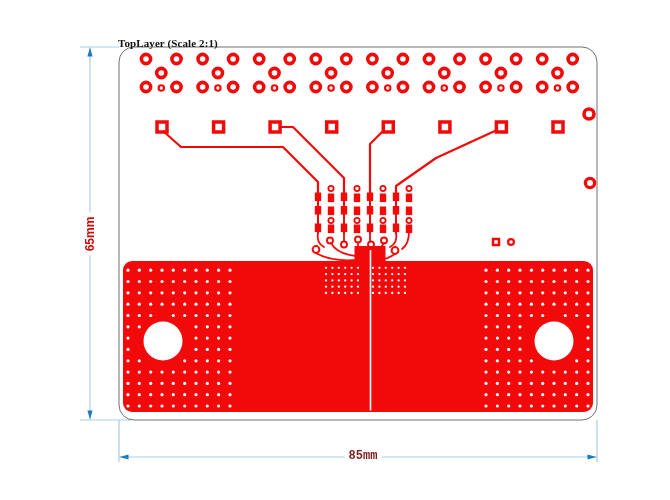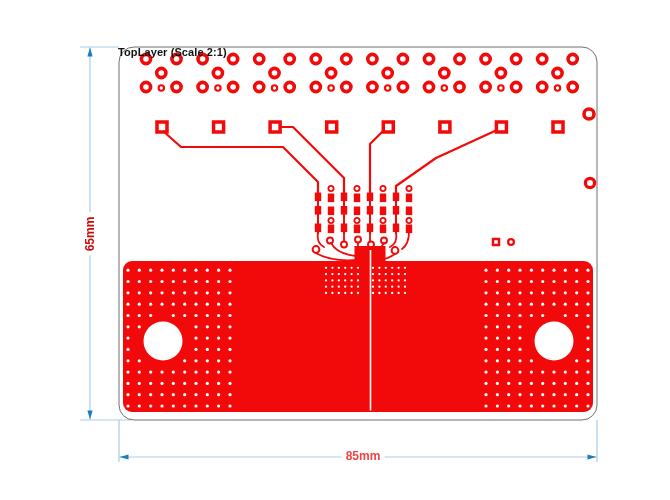--- a/index.html
+++ b/index.html
@@ -1,20 +1,20 @@
 <!DOCTYPE html>
 <html><head>
 <meta charset="utf-8">
 <style>
   html,body{margin:0;padding:0;background:#ffffff;}
   .stage{position:relative;width:670px;height:500px;background:#fff;overflow:hidden;
          font-family:"Liberation Sans",sans-serif;}
   .stage svg{position:absolute;left:0;top:0;}
-  .layer-title{position:absolute;left:118px;top:46px;font-size:11px;font-weight:bold;
-               letter-spacing:0.1px;white-space:nowrap;}
+  .layer-title{position:absolute;left:118px;top:37px;font-size:11px;font-weight:bold;
+               letter-spacing:0.1px;white-space:nowrap;font-family:Liberation Serif, serif;}
   .dim-label{position:absolute;font-size:12px;font-weight:bold;background:#ffffff;
              padding:0 4px;white-space:nowrap;}
   .dim-label.v{left:90px;top:234px;transform:translate(-50%,-50%) rotate(-90deg);}
   .dim-label.h{left:363px;top:456px;transform:translate(-50%,-50%);}
 </style>
 </head>
 <body>
 
 <div class="stage">
   <svg width="670" height="500" viewBox="0 0 670 500">
@@ -460,14 +460,14 @@
           <circle cx="398.6" cy="293.0" r="1.15"></circle>
           <circle cx="405.0" cy="293.0" r="1.15"></circle>
         </g>
         <circle cx="163" cy="341" r="19.5" fill="#ffffff"></circle>
         <circle cx="554" cy="341" r="19.5" fill="#ffffff"></circle>
         <line x1="370.5" y1="250" x2="370.5" y2="410.5" stroke="#ffffff" stroke-width="1.6"></line>
       </g>
     </svg>
   <div class="layer-title" style="color: rgb(17, 17, 17);">TopLayer (Scale 2:1)</div>
   <div class="dim-label v" style="color: rgb(207, 10, 10);">65mm</div>
-  <div class="dim-label h" style="color: #ef4444;">85mm</div>
+  <div class="dim-label h" style="color: #7f1d1d; font-family: Liberation Mono, monospace;">85mm</div>
 </div>
 
 </body></html>

